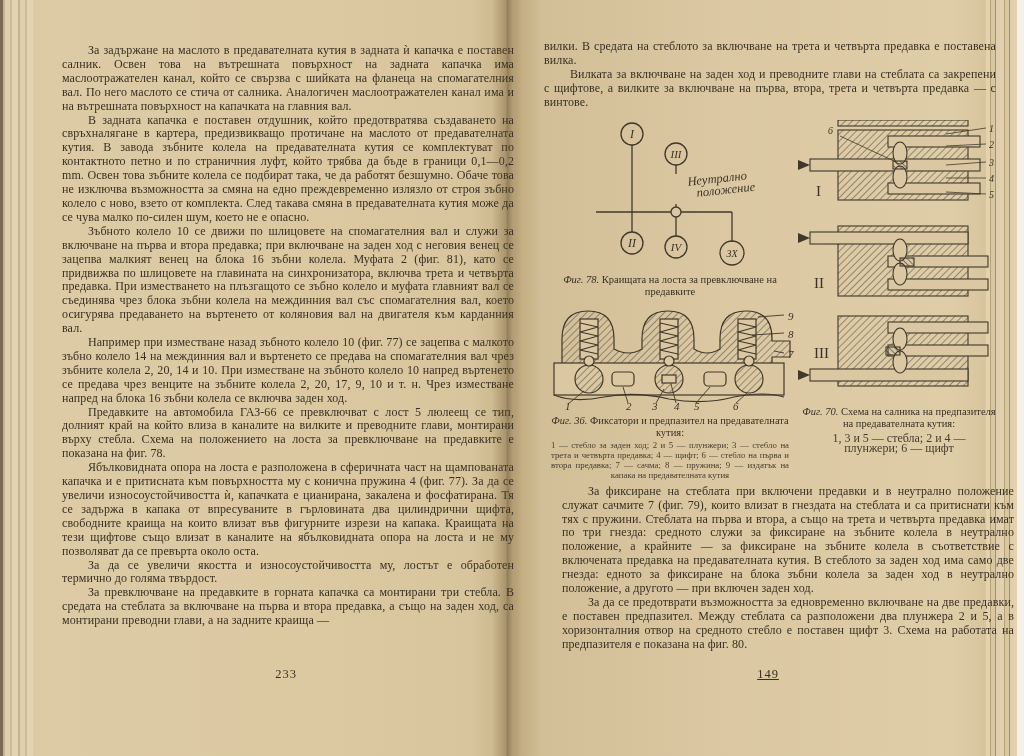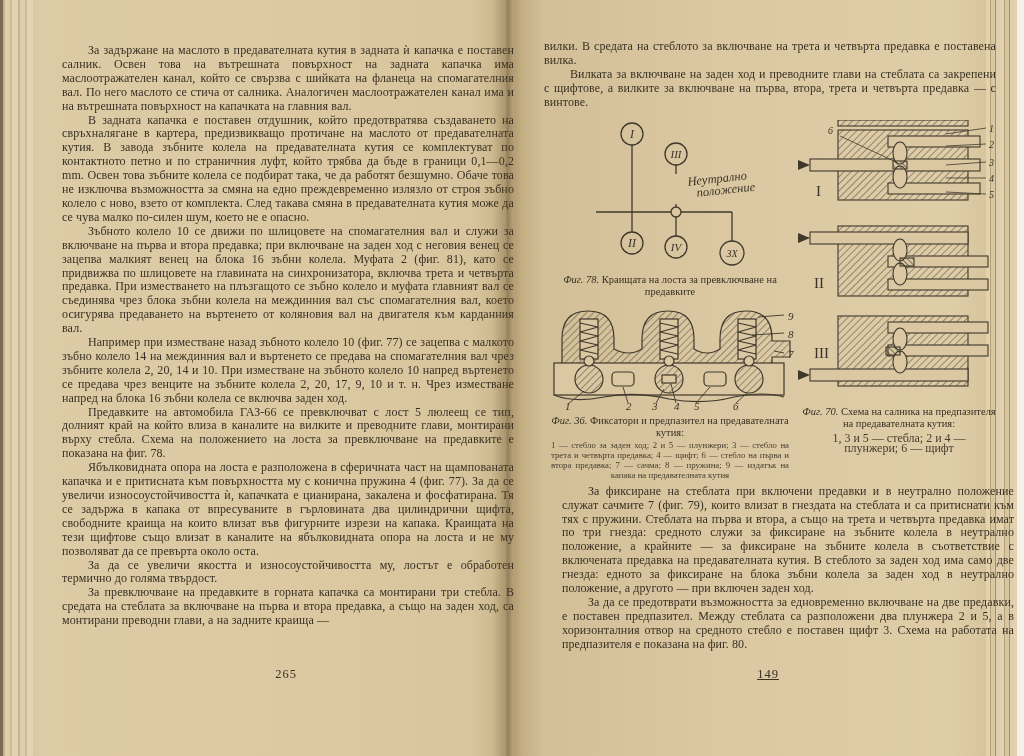--- a/index.html
+++ b/index.html
@@ -51,21 +51,21 @@
     <div class="textcol">
       <p class="para">За задържане на маслото в предавателната кутия в задната ѝ капачка е поставен салник. Освен това на вътрешната повърхност на задната капачка има маслоотражателен канал, който се свързва с шийката на фланеца на спомагателния вал. По него маслото се стича от салника. Аналогичен маслоотражателен канал има и на вътрешната повърхност на капачката на главния вал.</p>
       <p class="para">В задната капачка е поставен отдушник, който предотвратява създаването на свръхналягане в картера, предизвикващо протичане на маслото от предавателната кутия. В завода зъбните колела на предавателната кутия се комплектуват по контактното петно и по страничния луфт, който трябва да бъде в граници 0,1—0,2 mm. Освен това зъбните колела се подбират така, че да работят безшумно. Обаче това не изключва възможността за смяна на едно преждевременно излязло от строя зъбно колело с ново, взето от комплекта. След такава смяна в предавателната кутия може да се чува малко по-силен шум, което не е опасно.</p>
       <p class="para">Зъбното колело 10 се движи по шлицовете на спомагателния вал и служи за включване на първа и втора предавка; при включване на заден ход с неговия венец се зацепва малкият венец на блока 16 зъбни колела. Муфата 2 (фиг. 81), като се придвижва по шлицовете на главината на синхронизатора, включва трета и четвърта предавка. При изместването на плъзгащото се зъбно колело и муфата главният вал се съединява чрез блока зъбни колела на междинния вал със спомагателния вал, което осигурява предаването на въртенето от коляновия вал на двигателя към карданния вал.</p>
       <p class="para">Например при изместване назад зъбното колело 10 (фиг. 77) се зацепва с малкото зъбно колело 14 на междинния вал и въртенето се предава на спомагателния вал чрез зъбните колела 2, 20, 14 и 10. При изместване на зъбното колело 10 напред въртенето се предава чрез венците на зъбните колела 2, 20, 17, 9, 10 и т. н. Чрез изместване напред на блока 16 зъбни колела се включва заден ход.</p>
       <p class="para">Предавките на автомобила ГАЗ-66 се превключват с лост 5 люлеещ се тип, долният край на който влиза в каналите на вилките и преводните глави, монтирани върху стебла. Схема на положението на лоста за превключване на предавките е показана на фиг. 78.</p>
       <p class="para">Ябълковидната опора на лоста е разположена в сферичната част на щампованата капачка и е притисната към повърхността му с конична пружина 4 (фиг. 77). За да се увеличи износоустойчивостта ѝ, капачката е цианирана, закалена и фосфатирана. Тя се задържа в капака от впресуваните в гърловината два цилиндрични щифта, свободните краища на които влизат във фигурните изрези на капака. Краищата на тези щифтове също влизат в каналите на ябълковидната опора на лоста и не му позволяват да се превърта около оста.</p>
       <p class="para">За да се увеличи якостта и износоустойчивостта му, лостът е обработен термично до голяма твърдост.</p>
       <p class="para">За превключване на предавките в горната капачка са монтирани три стебла. В средата на стеблата за включване на първа и втора предавка, а също на заден ход, са монтирани преводни глави, а на задните краища —</p>
     </div>
-    <div class="pagenum">265</div>
+    <div class="pagenum">233</div>
   </div>
 
   <div class="gutter"></div>
 
   <div class="page" id="page-right">
     <div class="textcol textcol-top">
       <p class="para noindent">вилки. В средата на стеблото за включване на трета и четвърта предавка е поставена вилка.</p>
       <p class="para">Вилката за включване на заден ход и преводните глави на стеблата са закрепени с щифтове, а вилките за включване на първа, втора, трета и четвърта предавка — с винтове.</p>
     </div>
 

